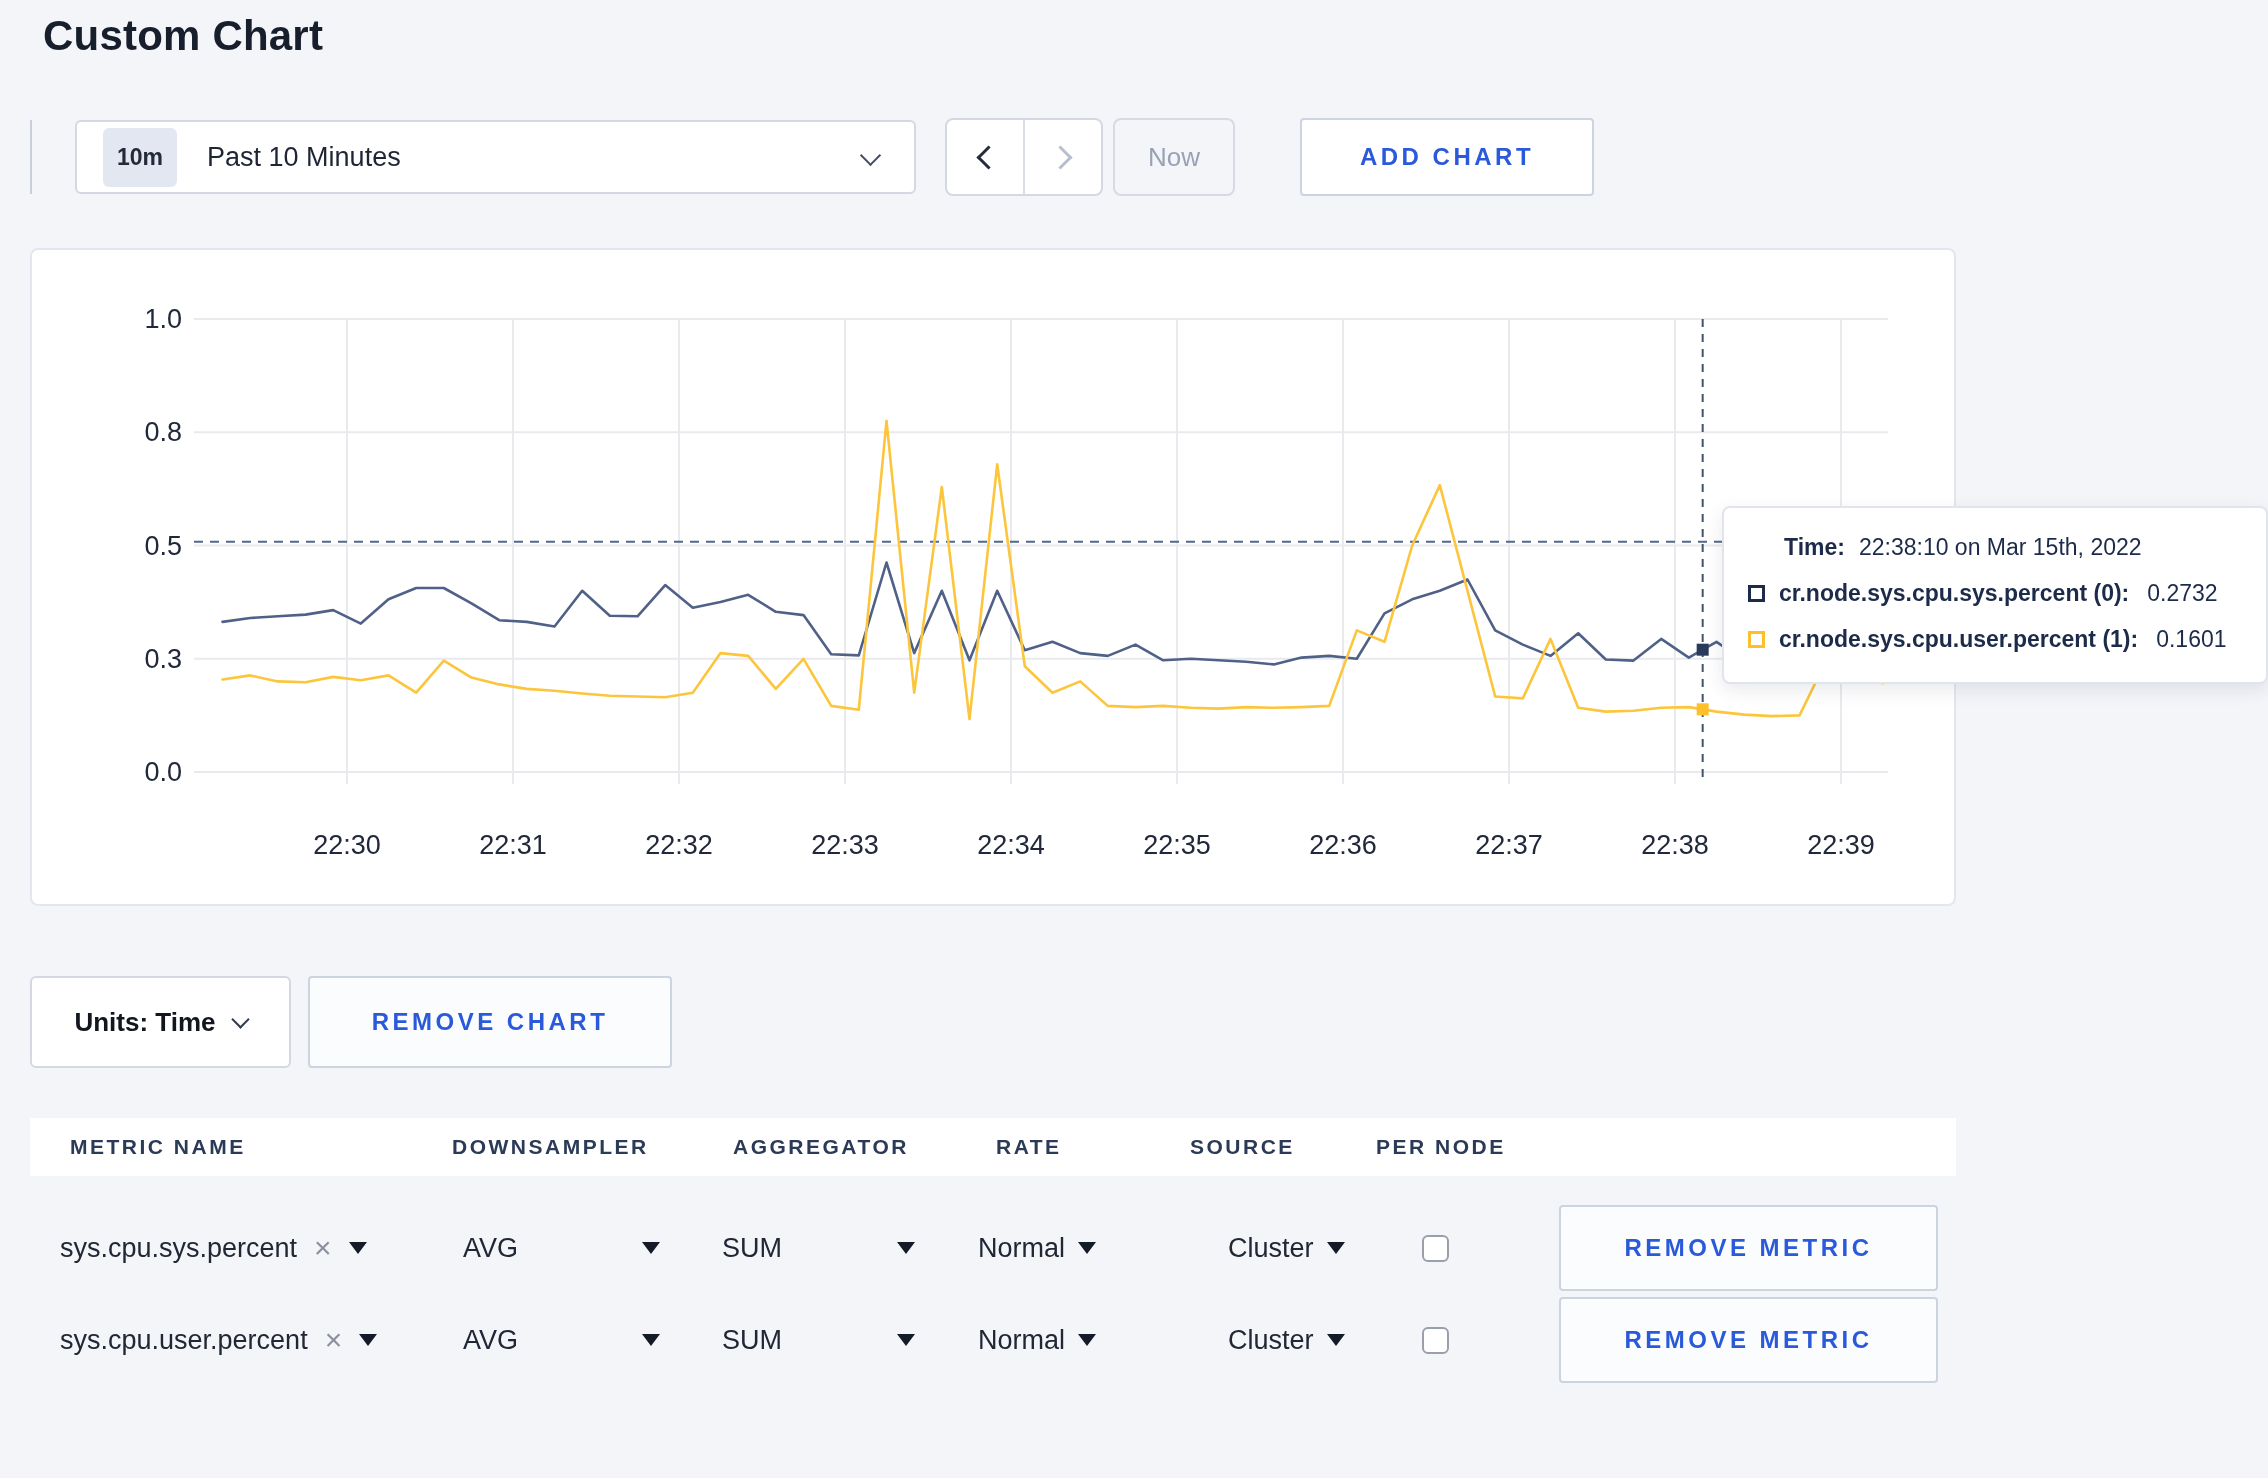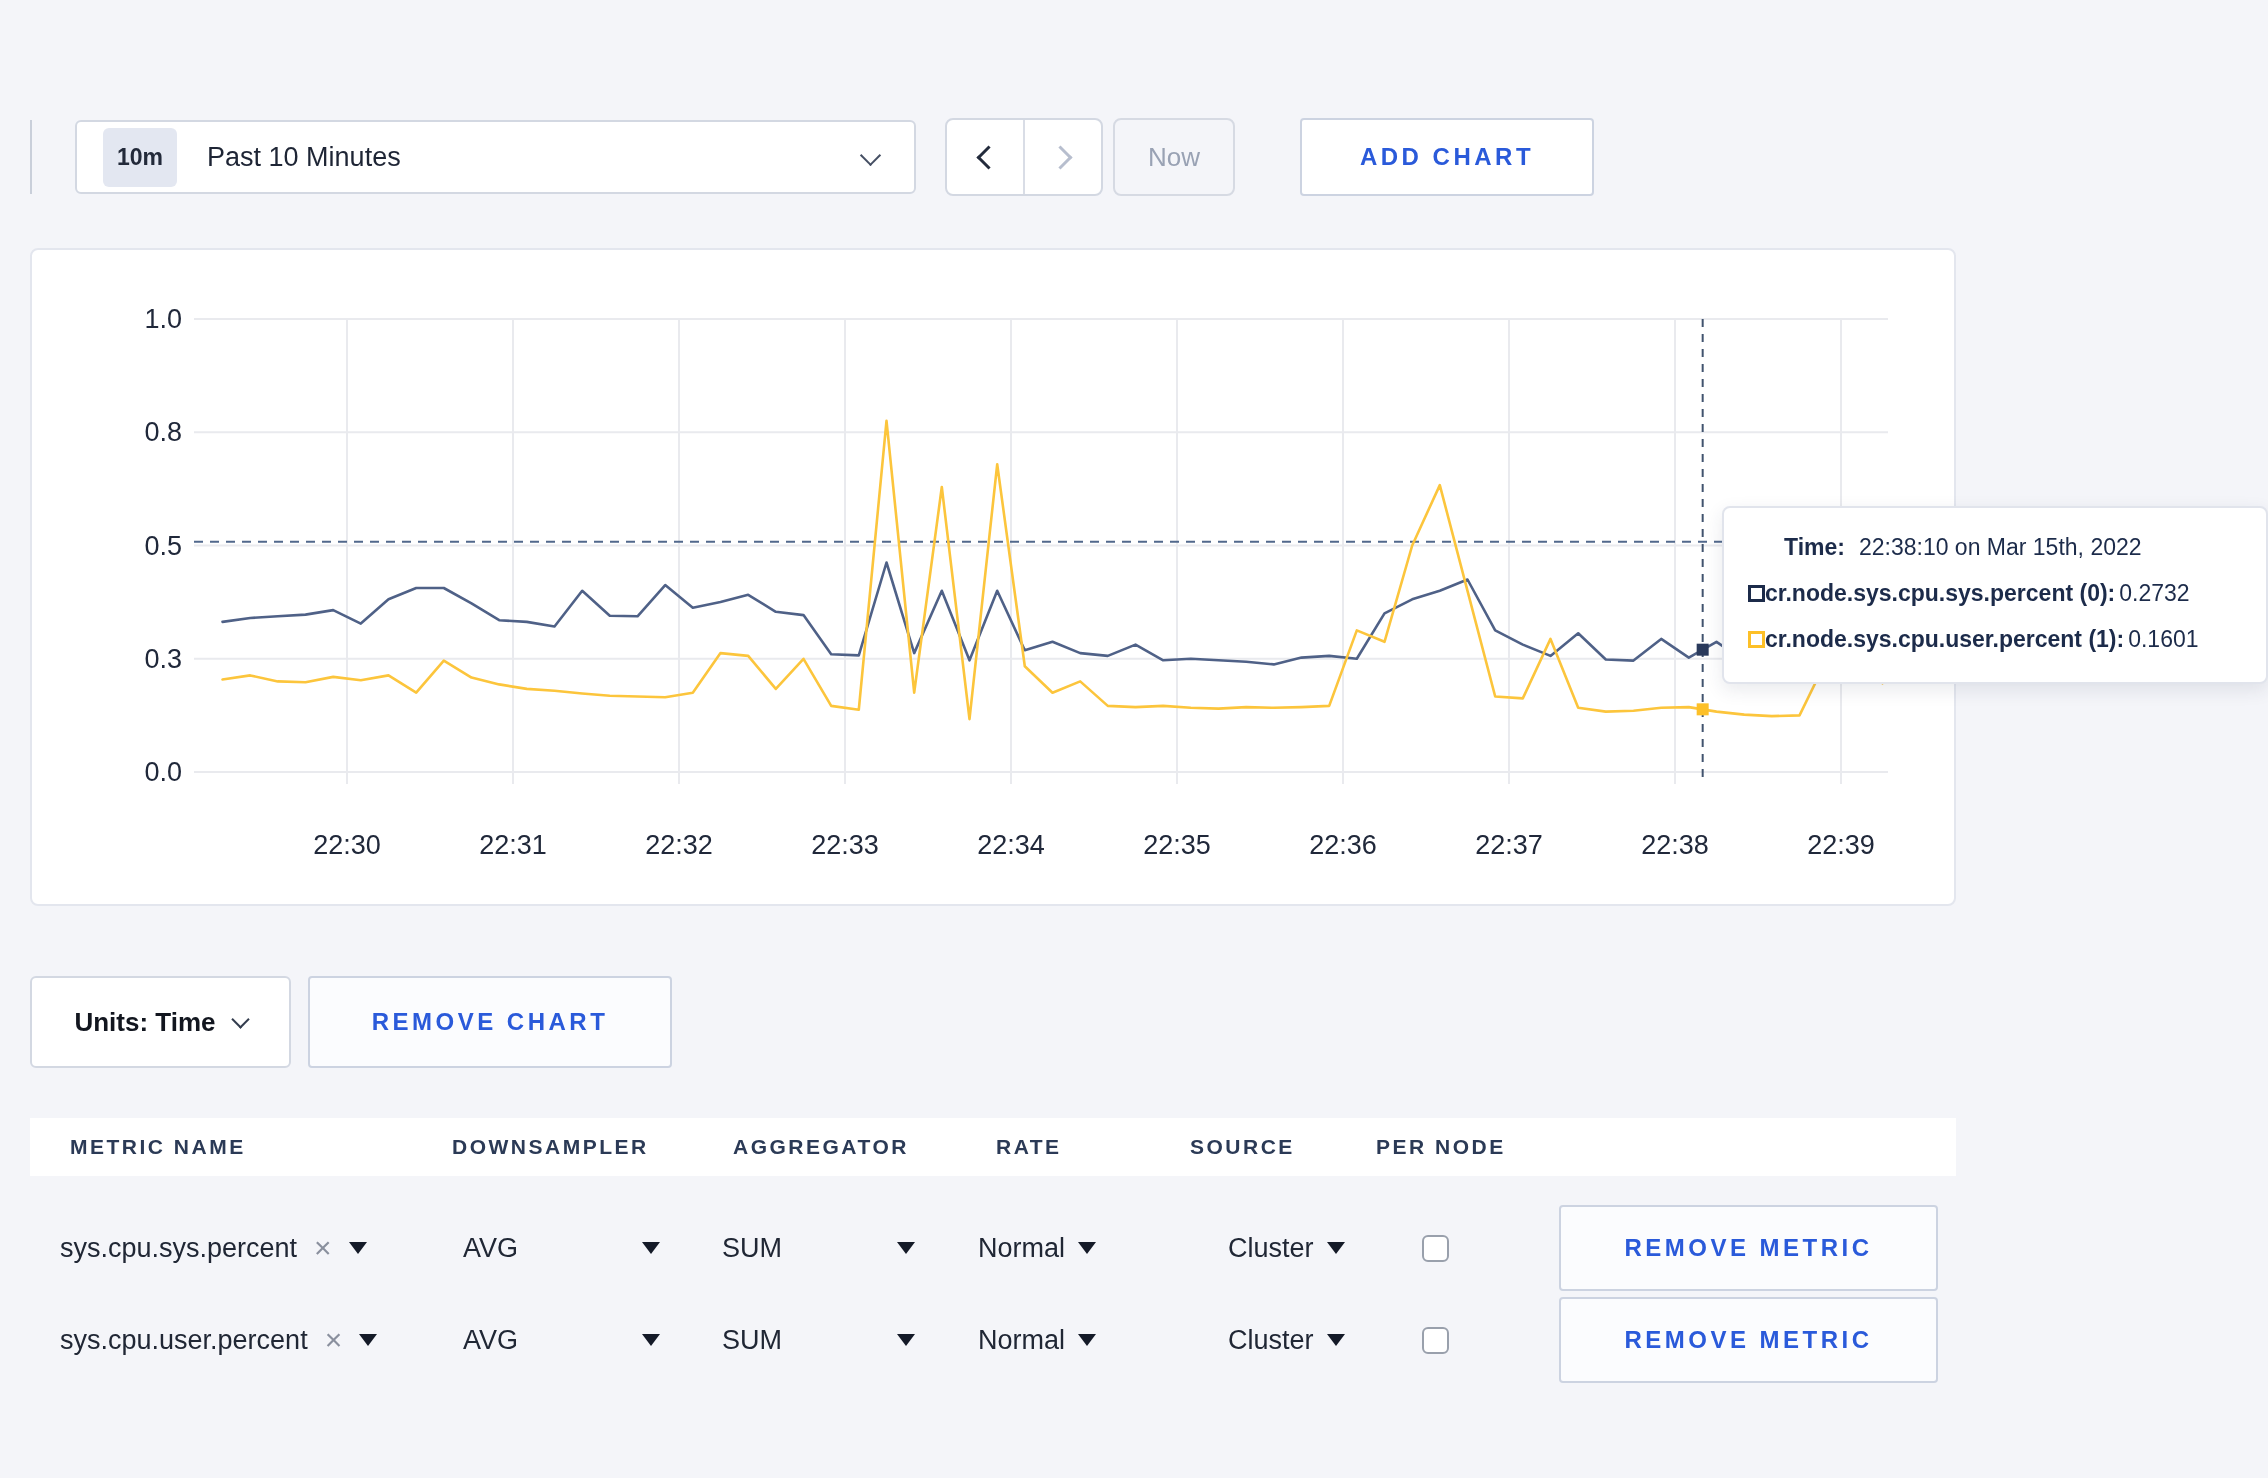--- a/index.html
+++ b/index.html
@@ -46,21 +46,21 @@
   .chart-svg { position:absolute; left:0; top:0; }
 
   
   .chart-tooltip {
     position:absolute; left:1722px; top:506px; width:546px; height:178px; background:#ffffff;
     border:2px solid #e1e4ec; border-radius:8px; box-shadow:0 6px 18px rgba(35,47,75,0.10);
     padding:26px 26px 22px 24px; color:#1c2b4a; z-index:6;
   }
   .tt-time-row { margin-left:36px; font-size:23px; display:flex; gap:14px; align-items:baseline; }
   .tt-time-label { font-weight:700; }
-  .tt-series-row { display:flex; align-items:center; margin-top:19px; font-size:23px; }
+  .tt-series-row { display:flex; align-items:center; gap:14px; margin-top:19px; font-size:23px; }
   .tt-square { width:17px; height:17px; border:3.5px solid; flex:0 0 auto; }
   .sq-sys  { border-color:#1c2b4a; }
   .sq-user { border-color:#fdc028; }
   .tt-name { font-weight:700; white-space:nowrap; }
   .tt-value { margin-left:4px; }
 
   
   .units-button {
     position:absolute; left:30px; top:976px; width:261px; height:92px; background:#ffffff;
     border:2px solid #d3d8e2; border-radius:6px; display:flex; align-items:center; justify-content:center;
@@ -88,20 +88,21 @@
   .cell-check { left:1392px; }
   .checkbox { width:27px; height:27px; border:2.5px solid #99a0ac; border-radius:6px; background:#ffffff; cursor:pointer; }
   .remove-metric { position:absolute; left:1529px; top:1px; width:379px; height:86px; background:#fbfcfe; }
   .add-metric { position:absolute; left:46px; top:1386px; width:307px; height:80px; background:#fafbfd; }
 </style>
 </head>
 <body>
 
 <div class="page">
 
+  <div class="page-title">Custom Chart</div>
 
   <div class="toolbar-divider"></div>
 
   <div class="time-select">
     <span class="time-badge">10m</span>
     <span class="time-label">Past 10 Minutes</span>
     <span class="chev-down"></span>
   </div>
 
   <div class="nav-group">

